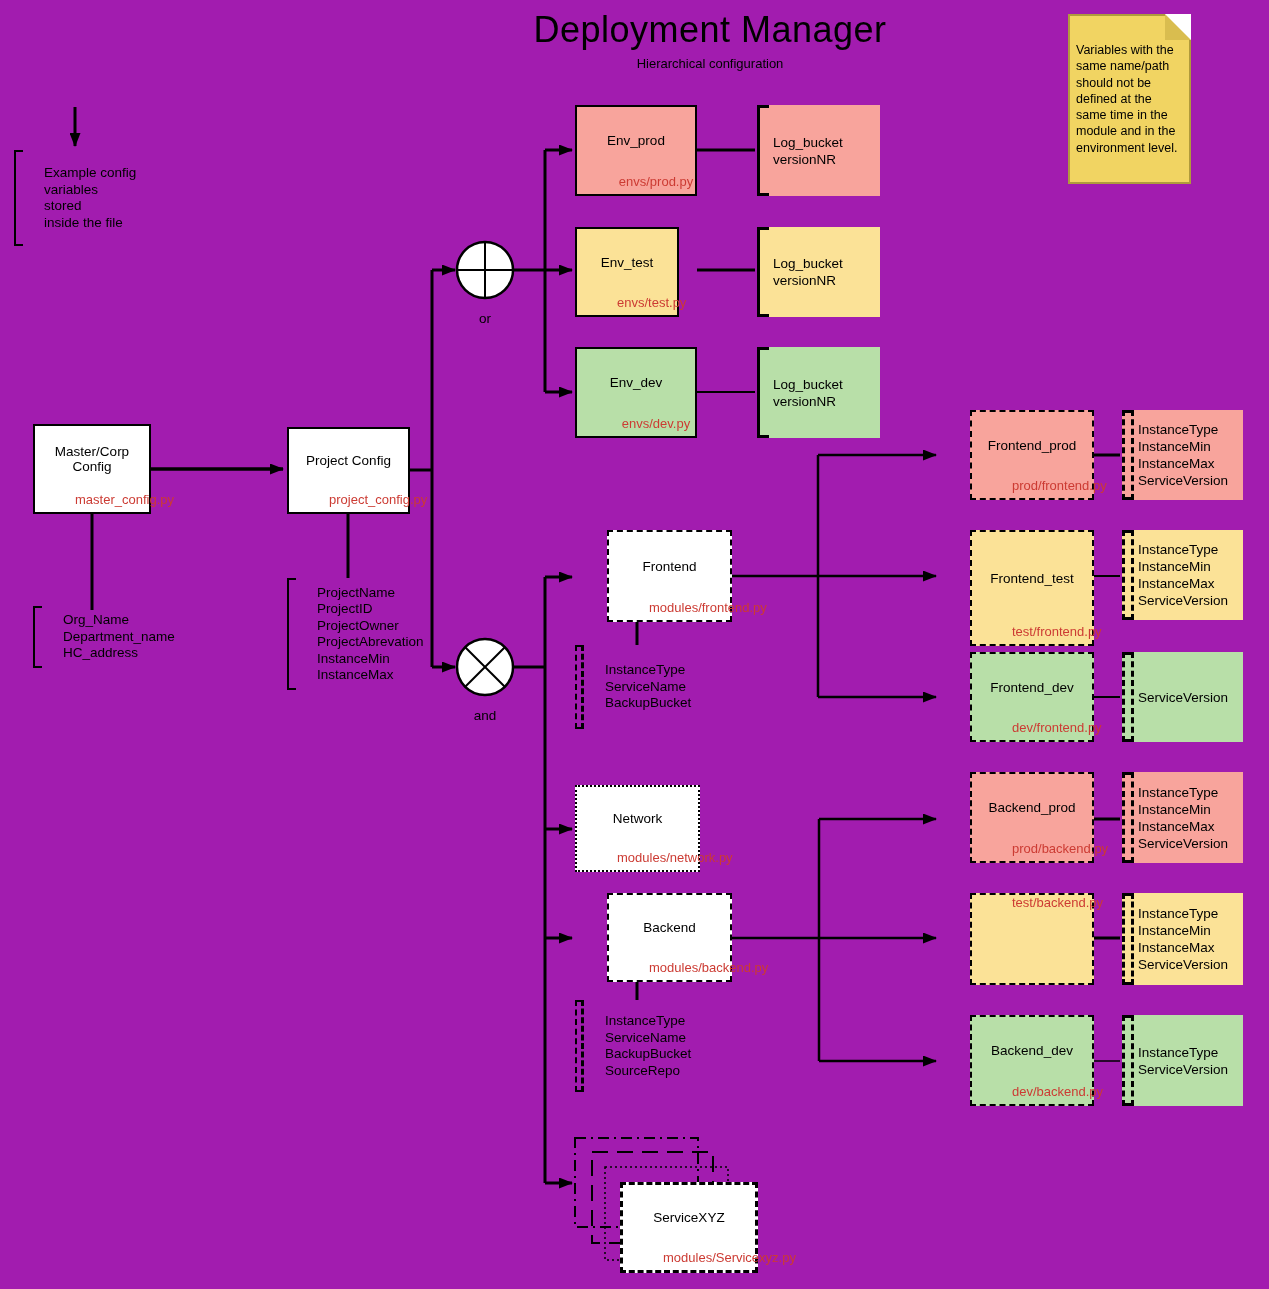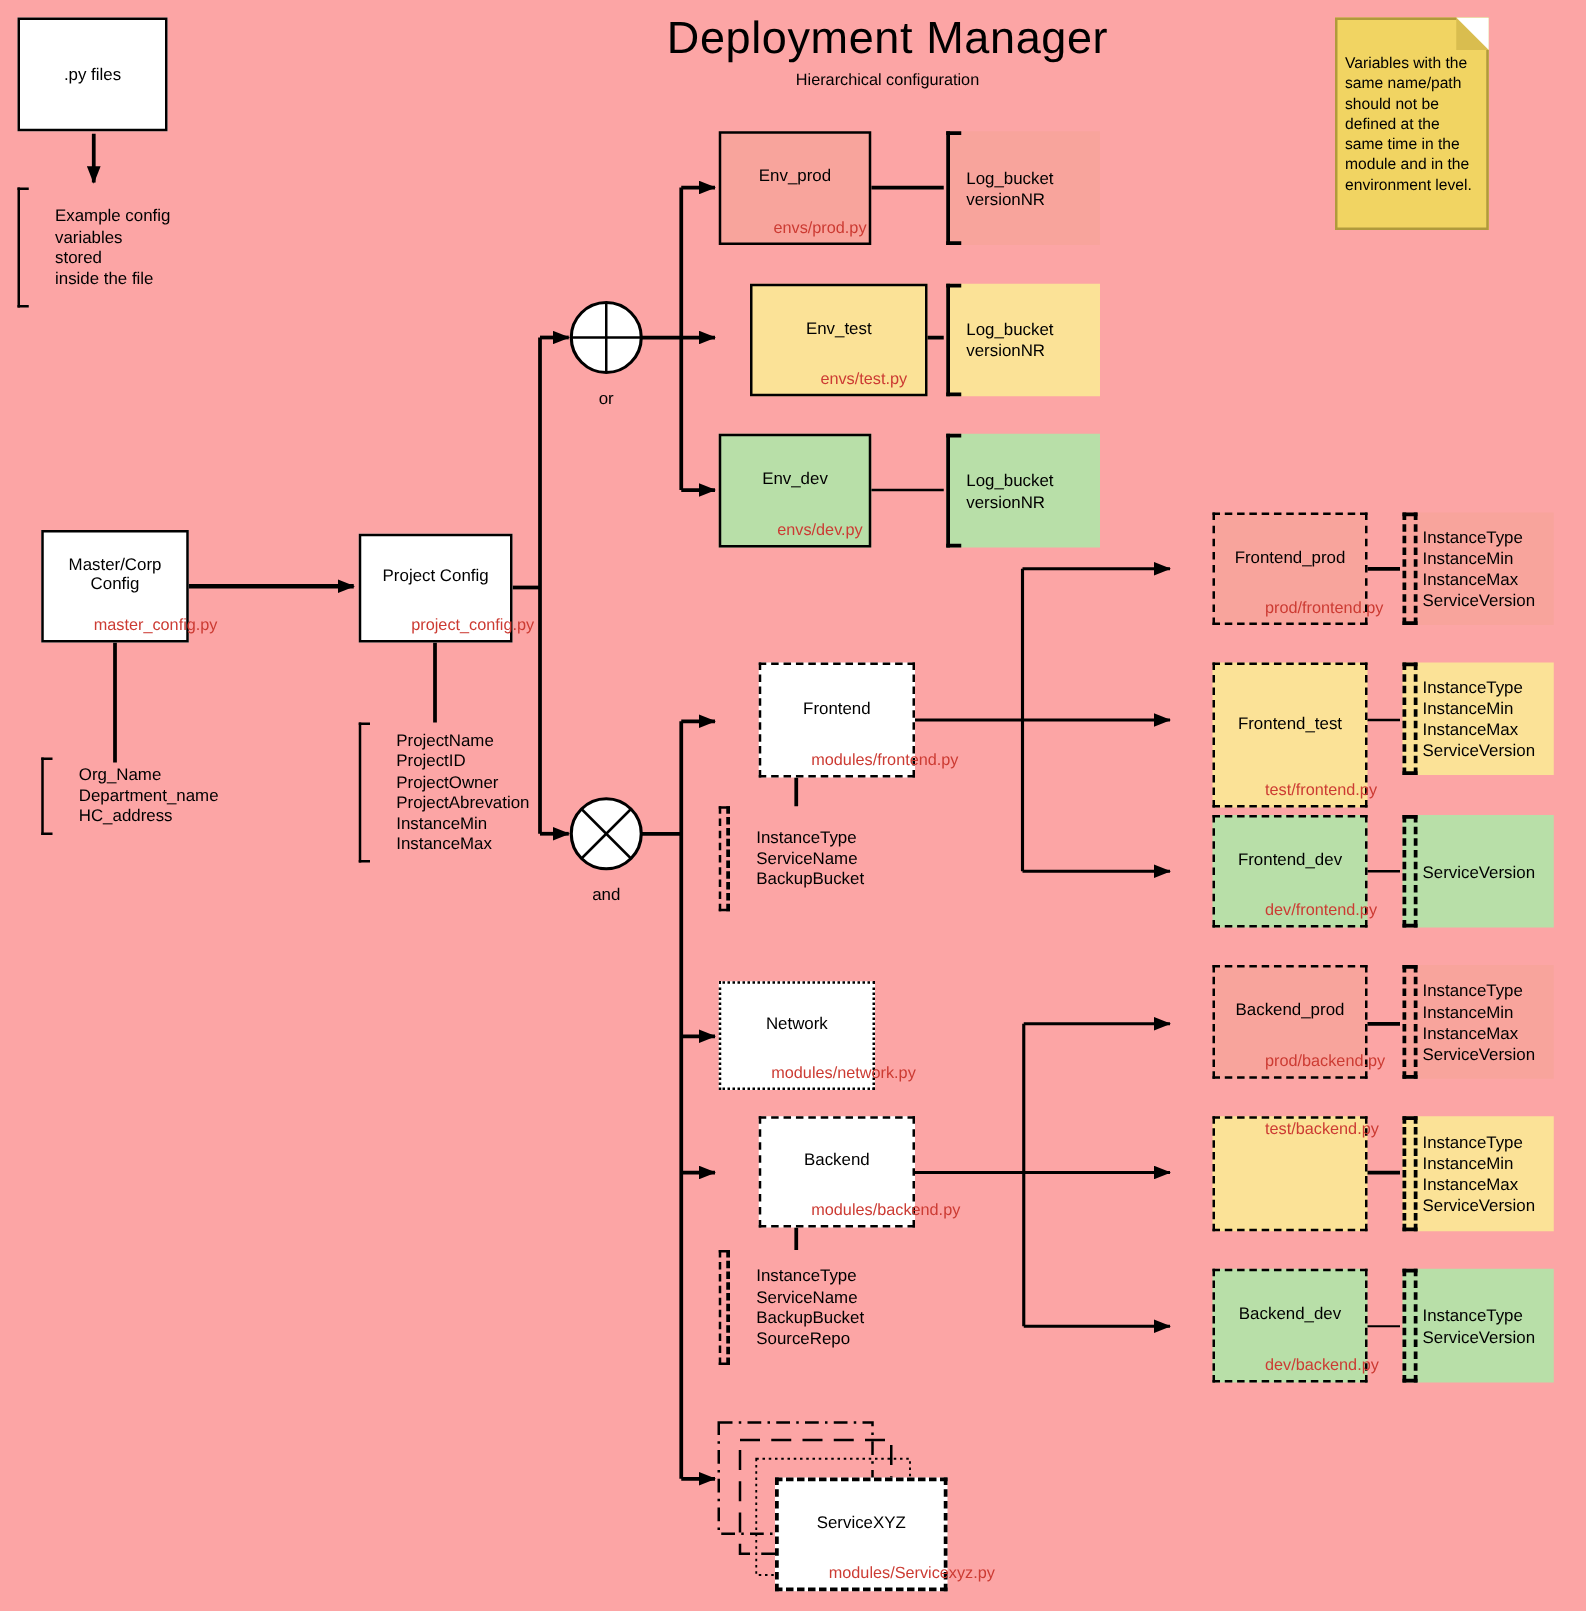--- a/index.html
+++ b/index.html
@@ -1,16 +1,16 @@
 <!DOCTYPE html>
 <html style="--prod: #f8a49c; --test: #fbe297; --dev: #b8dfa8; --file-text: #cc3b33; --note-fill: #f1d462; --note-border: #b09a3c; --note-fold: #d9bd4f;"><head>
 <meta charset="utf-8">
 <style>
   html,body{margin:0;padding:0;background:#fff;}
-  .canvas{position:relative;width:1269px;height:1289px;background:#fca5a5;
+  .canvas{position:relative;width:1269px;height:1289px;background:#a21caf;
           font-family:"Liberation Sans",sans-serif;color:#000;overflow:hidden;}
   svg.wires{position:absolute;left:0;top:0;z-index:1;}
 
   .title-block{position:absolute;left:420px;top:10px;width:580px;text-align:center;z-index:2;}
   .title-main{font-size:36px;font-weight:400;letter-spacing:.5px;line-height:1.1;}
   .title-sub{font-size:13px;margin-top:6px;}
 
   .box{position:absolute;box-sizing:border-box;background:#fff;border:2.5px solid #000;
        z-index:2;display:flex;flex-direction:column;}
   .box .lbl{flex:1;display:flex;align-items:center;justify-content:center;
@@ -130,23 +130,20 @@
 
   <div class="title-block">
     <div class="title-main">Deployment Manager</div>
     <div class="title-sub">Hierarchical configuration</div>
   </div>
 
   <div class="note">
     <span>Variables with the same name/path should not be defined at the same time in the module and in  the environment level.</span>
   </div>
 
-  <div class="box" style="left:14px;top:14px;width:120px;height:91px">
-    <div class="lbl">.py files</div>
-  </div>
   <div class="varlist" style="left:14px;top:150px;width:125px;height:96px">Example config
 variables stored
 inside the file</div>
 
   <div class="gatelbl" style="left:470px;top:311px;width:30px">or</div>
   <div class="gatelbl" style="left:467px;top:708px;width:36px">and</div>
 
   <div class="box" style="left:33px;top:424px;width:118px;height:90px">
     <div class="lbl">Master/Corp
 Config</div>
@@ -167,21 +164,21 @@
 InstanceMin
 InstanceMax</div>
 
   <div class="box prod" style="left:575px;top:105px;width:122px;height:91px">
     <div class="lbl">Env_prod</div>
     <div class="file">envs/prod.py</div>
   </div>
   <div class="attr prod" style="left:757px;top:105px;width:123px;height:91px">Log_bucket
 versionNR</div>
 
-  <div class="box test" style="left:600px;top:227px;width:142px;height:90px">
+  <div class="box test" style="left:575px;top:227px;width:104px;height:90px">
     <div class="lbl">Env_test</div>
     <div class="file">envs/test.py</div>
   </div>
   <div class="attr test" style="left:757px;top:227px;width:123px;height:90px">Log_bucket
 versionNR</div>
 
   <div class="box dev" style="left:575px;top:347px;width:122px;height:91px">
     <div class="lbl">Env_dev</div>
     <div class="file">envs/dev.py</div>
   </div>

